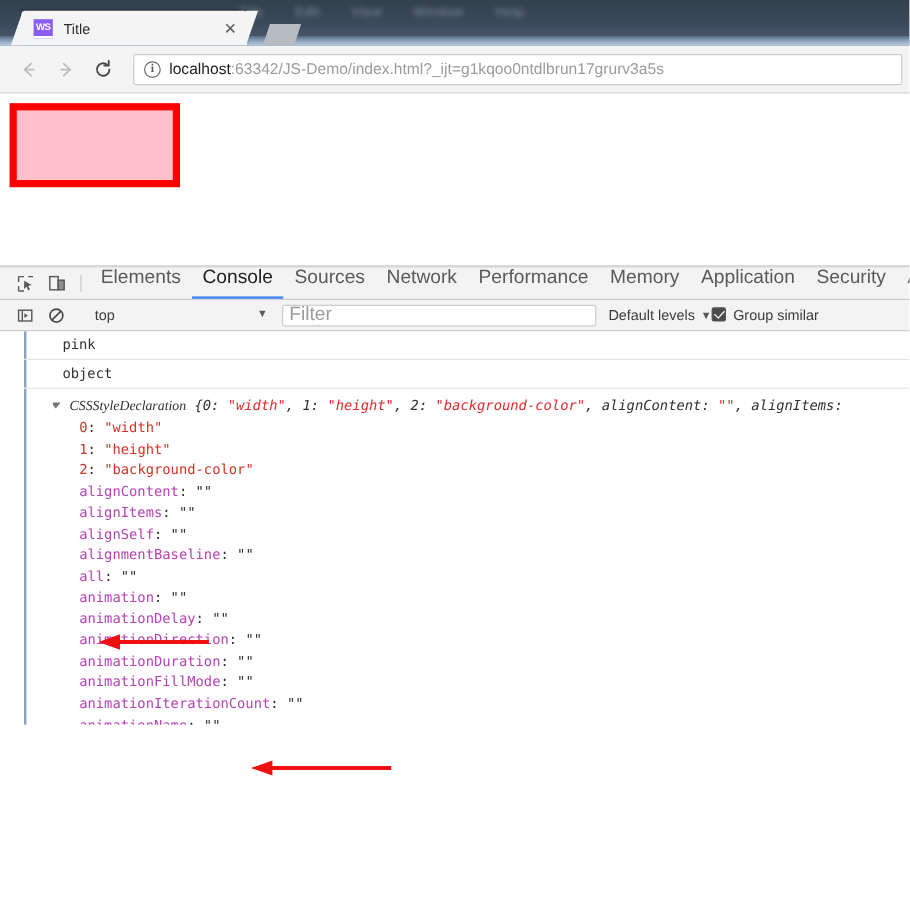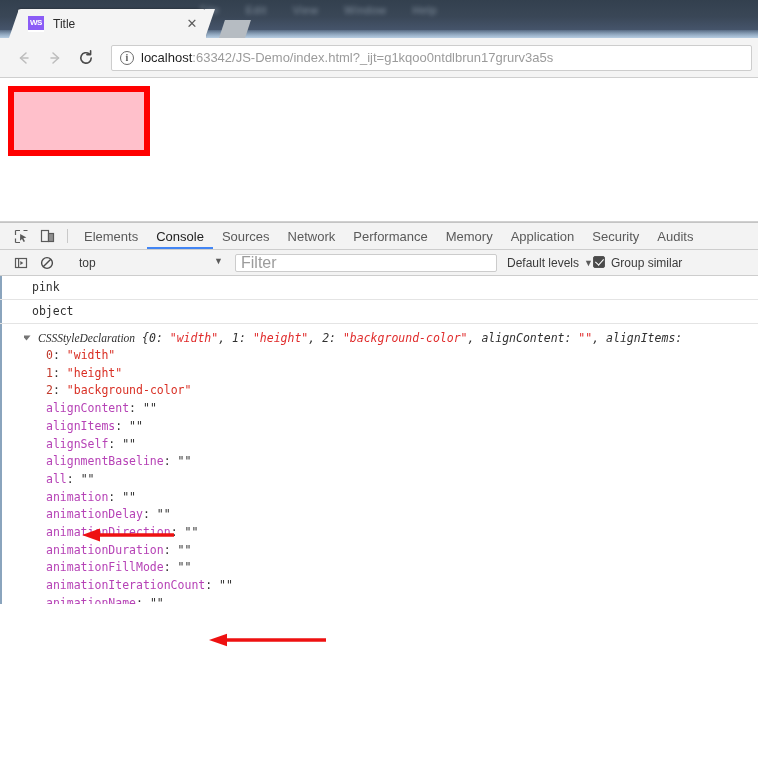--- a/index.html
+++ b/index.html
@@ -173,23 +173,23 @@
   .dt-iconbtn {
     width: 26px;
     display: flex; align-items: center; justify-content: center;
     flex: 0 0 auto;
   }
   .dt-sep {
     width: 1px; margin: 6px 7px;
     background: #c9c9c9; flex: 0 0 auto;
   }
   .dt-tab {
-    display: flex; align-items: center;
+    display: flex; align-items: flex-start;
     padding: 0 9px;
-    font-size: 13px;
+    font-size: 16px;
     color: #5a5a5a;
     position: relative;
     white-space: nowrap;
   }
   .dt-tab.active { color: #222; }
   .dt-tab.active:after {
     content: "";
     position: absolute; left: 0; right: 0; bottom: 0;
     height: 2px; background: #4285f4;
   }
@@ -252,20 +252,21 @@
   }
 
   
   .console {
     position: relative;
     font-family: "DejaVu Sans Mono", monospace;
     font-size: 11.5px;
     color: #303030;
     height: 328px;
     overflow: hidden;
+    padding-left: 20px;
   }
   .msg {
     border-bottom: 1px solid #e4e4e4;
     padding: 4px 0 4px 32px;
     position: relative;
     min-height: 22px;
     line-height: 15px;
   }
   .msg:before {
     content: "";

